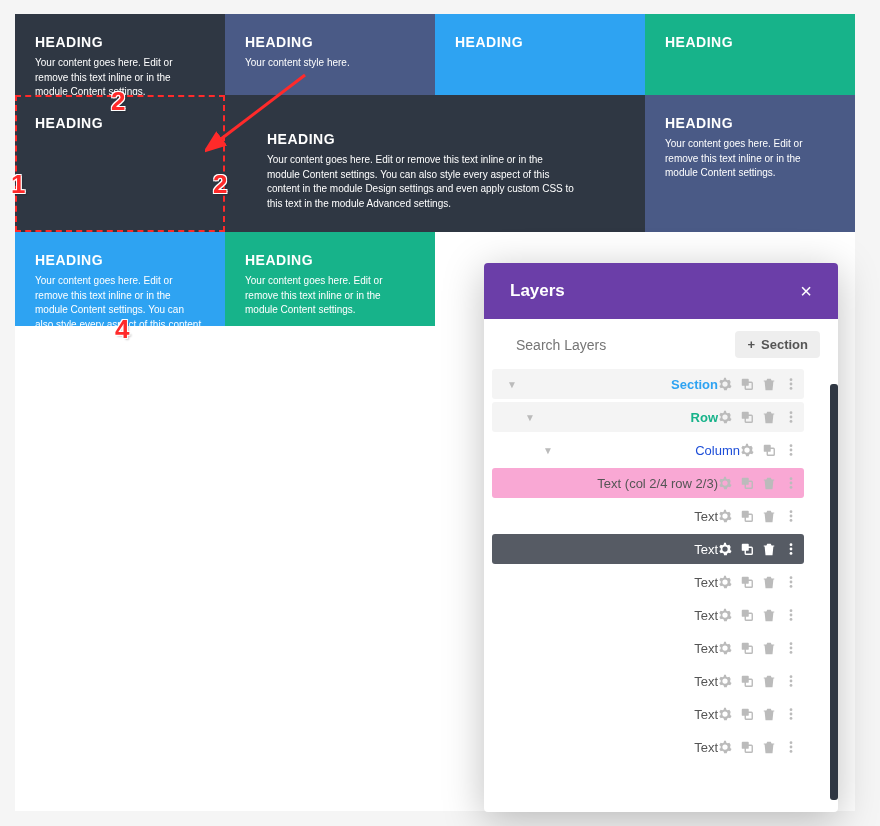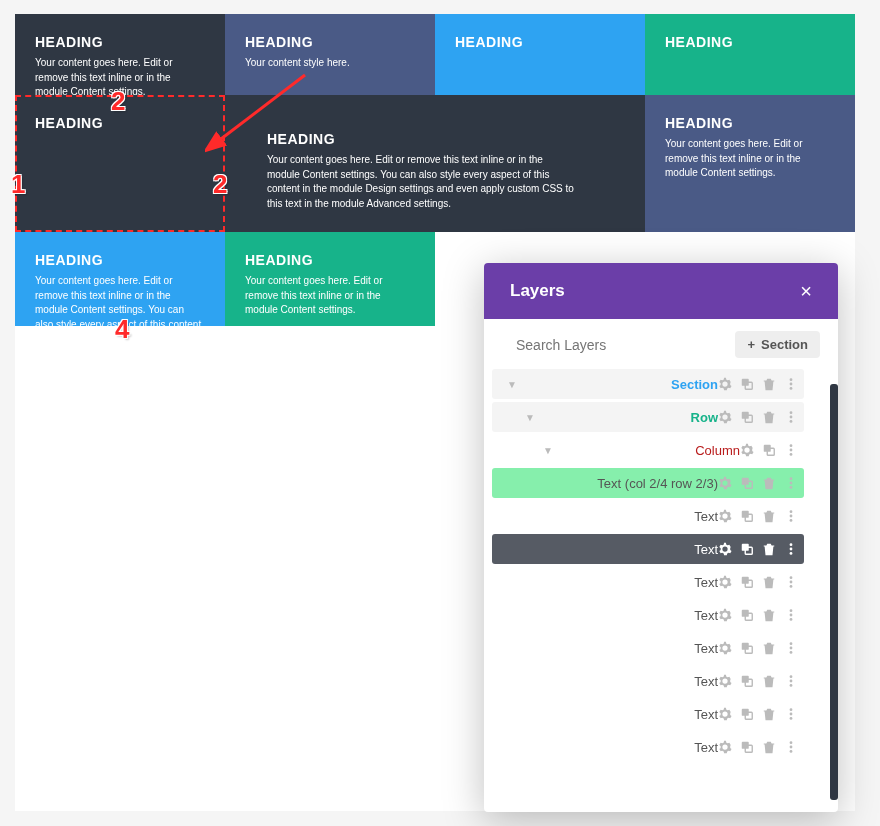--- a/index.html
+++ b/index.html
@@ -45,31 +45,31 @@
   .tree-scroll { position: absolute; right: 0; top: 18px; width: 8px; height: 416px; background: #2f3743; border-radius: 3px; }
 
   .tree { padding: 0 34px 16px 8px; }
   .tree-row { display: flex; align-items: center; height: 30px; margin: 3px 0; border-radius: 3px; position: relative; font-size: 13px; }
   .tree-row.hov { background: #f4f4f4; }
   .tree-row.sel { background: #565b64; color: #fff; }
   .tree-row .caret { width: 12px; text-align: center; color: #bbb; font-size: 10px; margin-right: 6px; }
   .tree-row .lbl { flex: 1; white-space: nowrap; overflow: hidden; text-overflow: ellipsis; text-align: right; }
   .tree-row.section .lbl { color: #2ea3f2; font-weight: 600; }
   .tree-row.row-item .lbl { color: #17b38a; font-weight: 600; margin-left: 42px; }
-  .tree-row.col .lbl { color: #b91c1c; }
+  .tree-row.col .lbl { color: #1d4ed8; }
   .tree-row.mod .lbl { color: #555; }
   .tree-row.sel .lbl { color: #fff; }
   .ic-group { display: flex; align-items: center; gap: 8px; color: #bbb; padding-right: 6px; }
   .sel .ic-group { color: #fff; }
   .ic { width: 14px; height: 14px; display: flex; align-items: center; justify-content: center; }
   .indent-1 { padding-left: 14px; }
   .indent-2 { padding-left: 32px; }
   .indent-3 { padding-left: 50px; }
   .indent-4 { padding-left: 68px; }
-  .mod-bg { background:#86efac; }
+  .mod-bg { background:#f9a8d4; }
 </style>
 </head>
 <body>
 
 <div class="canvas">
 
   <div class="grid-area">
     <div class="row">
       <div class="cell r1c1">
         <h4>HEADING</h4>

